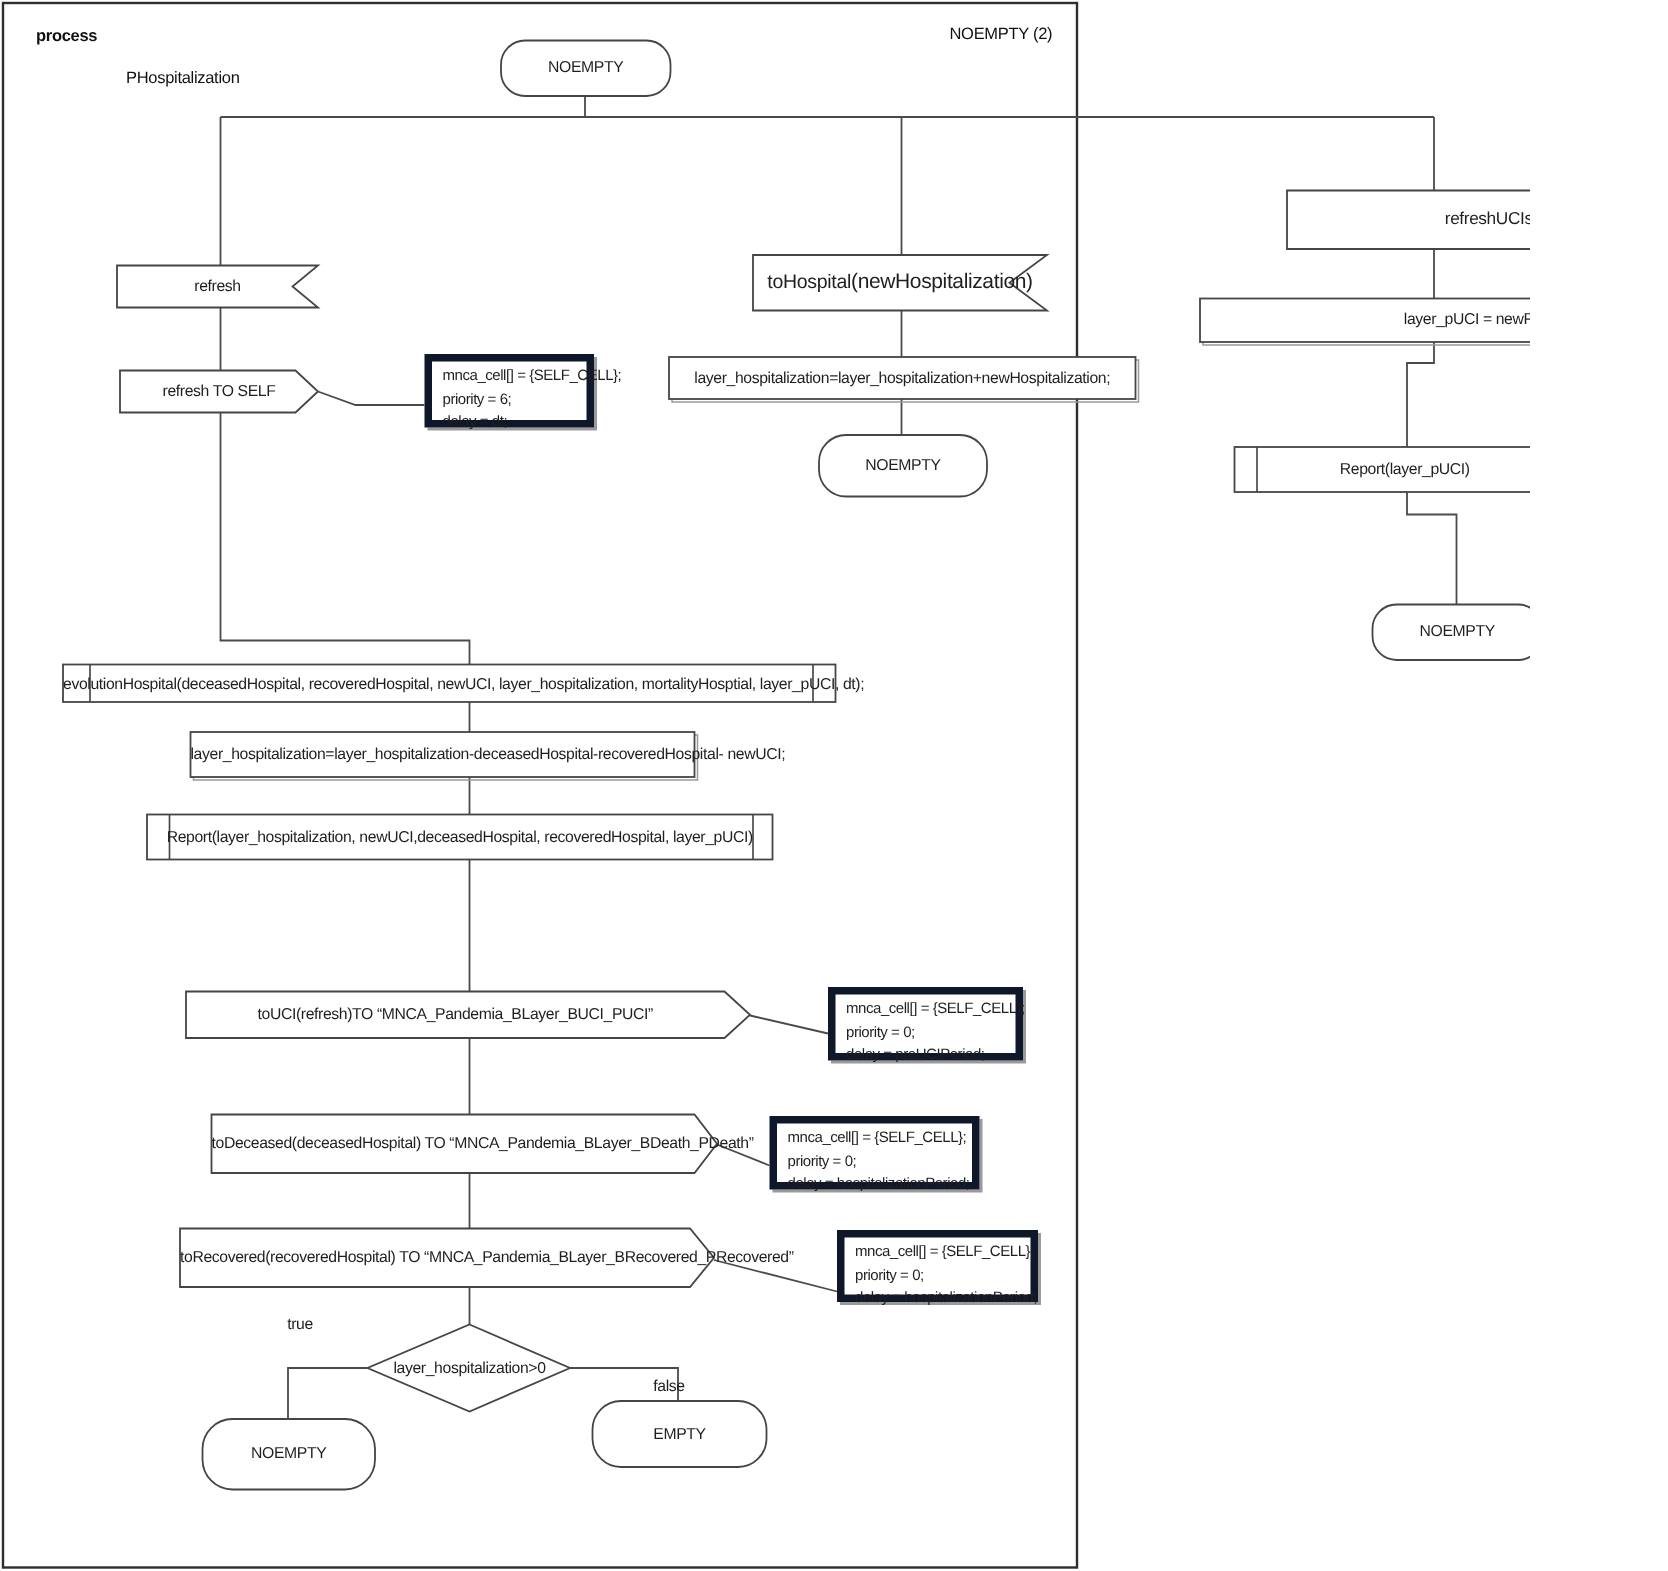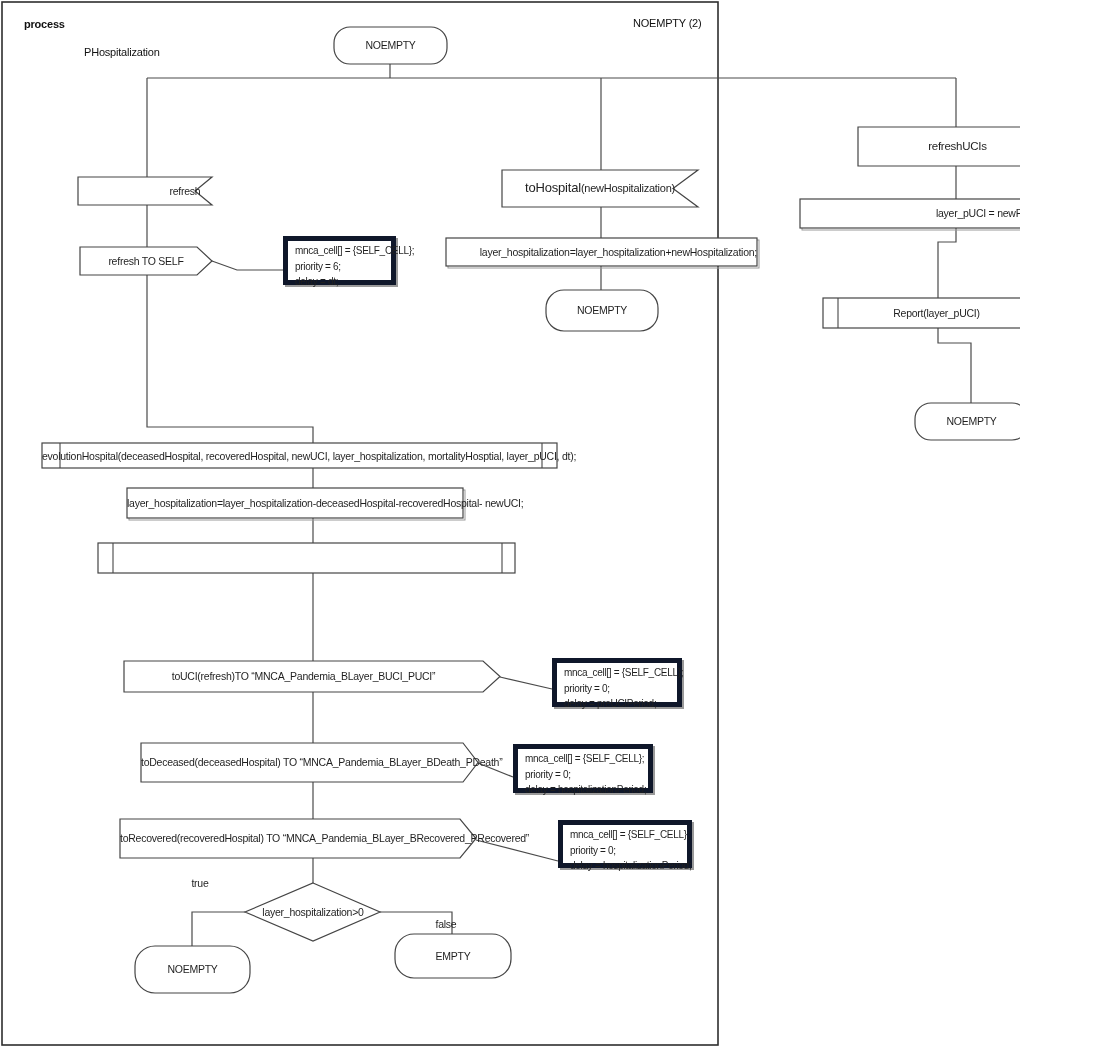--- a/index.html
+++ b/index.html
@@ -13,21 +13,21 @@
     text-align:center;white-space:nowrap;color:#1f1f1f;pointer-events:none;
   }
   .hdr{position:absolute;font-size:11px;letter-spacing:-0.2px;white-space:nowrap;color:#111;}
   .hdr.bold{font-weight:bold;}
   .note{
     position:absolute;box-sizing:border-box;background:#fff;border:5px solid #0f172a;
     box-shadow:2px 2px 0 #9a9a9a;font-size:10px;letter-spacing:-0.3px;line-height:15.5px;
     padding:2px 0 0 7px;text-align:left;white-space:pre;color:#1f1f1f;
   }
   .flagTitle{font-size:13px;letter-spacing:-0.2px;}
-  .flagArg{font-size:11px;letter-spacing:-0.25px;}
+  .flagArg{font-size:14px;letter-spacing:-0.25px;}
   .sh{stroke:#9a9a9a;fill:none;}
   .node{fill:#ffffff;stroke:#454545;stroke-width:1.2;}
   .wire{stroke:#4a4a4a;stroke-width:1.2;fill:none;}
   .bar{stroke:#454545;stroke-width:1.1;}
 </style>
 </head>
 <body>
 
 <div class="canvas">
 
@@ -100,46 +100,47 @@
   <div class="hdr bold" style="left:24px;top:18px;">process</div>
   <div class="hdr" style="left:84px;top:18px;margin-top:28px;">PHospitalization</div>
   <div class="hdr" style="left:633px;top:17px;">NOEMPTY (2)</div>
 
   <div class="lbl" style="left:334px;top:39px;width:113px;">NOEMPTY</div>
   <div class="lbl" style="left:546px;top:304px;width:112px;">NOEMPTY</div>
   <div class="lbl" style="left:915px;top:415px;width:113px;">NOEMPTY</div>
   <div class="lbl" style="left:135px;top:963px;width:115px;">NOEMPTY</div>
   <div class="lbl" style="left:395px;top:950px;width:116px;">EMPTY</div>
 
-  <div class="lbl" style="left:78px;top:185px;width:134px;padding-left:40px;">refresh</div>
+  <div class="lbl" style="left:78px;top:185px;width:134px;">refresh</div>
   <div class="lbl" style="left:80px;top:255px;width:132px;">refresh TO SELF</div>
   <div class="note" style="left:283px;top:236px;width:113px;height:49px;">mnca_cell[] = {SELF_CELL};
 priority = 6;
 delay = dt;</div>
 
   <div class="lbl" style="left:42px;top:450px;width:515px;">evolutionHospital(deceasedHospital, recoveredHospital, newUCI, layer_hospitalization, mortalityHosptial, layer_pUCI, dt);</div>
   <div class="lbl" style="left:127px;top:497px;width:336px;">layer_hospitalization=layer_hospitalization-deceasedHospital-recoveredHospital- newUCI;</div>
+  <div class="lbl" style="left:98px;top:552px;width:417px;">Report(layer_hospitalization, newUCI,deceasedHospital, recoveredHospital, layer_pUCI)</div>
   <div class="lbl" style="left:124px;top:670px;width:359px;">toUCI(refresh)TO “MNCA_Pandemia_BLayer_BUCI_PUCI”</div>
   <div class="note" style="left:552px;top:658px;width:130px;height:49px;">mnca_cell[] = {SELF_CELL};
 priority = 0;
 delay = preUCIPeriod;</div>
   <div class="lbl" style="left:141px;top:756px;width:322px;">toDeceased(deceasedHospital) TO “MNCA_Pandemia_BLayer_BDeath_PDeath”</div>
   <div class="note" style="left:513px;top:744px;width:140px;height:49px;">mnca_cell[] = {SELF_CELL};
 priority = 0;
 delay = hospitalizationPeriod;</div>
   <div class="lbl" style="left:120px;top:832px;width:340px;">toRecovered(recoveredHospital) TO “MNCA_Pandemia_BLayer_BRecovered_PRecovered”</div>
   <div class="note" style="left:558px;top:820px;width:134px;height:48px;">mnca_cell[] = {SELF_CELL};
 priority = 0;
 delay = hospitalizationPeriod;</div>
   <div class="lbl" style="left:233px;top:906px;width:160px;">layer_hospitalization&gt;0</div>
   <div class="lbl" style="left:178px;top:877px;width:44px;">true</div>
   <div class="lbl" style="left:424px;top:918px;width:44px;">false</div>
 
   <div class="lbl" style="left:502px;top:181px;width:196px;">
     <span class="flagTitle">toHospital</span><span class="flagArg">(newHospitalization)</span>
   </div>
-  <div class="lbl" style="left:446px;top:246px;width:311px;text-align:right;">layer_hospitalization=layer_hospitalization+newHospitalization;</div>
+  <div class="lbl" style="left:446px;top:246px;width:311px;">layer_hospitalization=layer_hospitalization+newHospitalization;</div>
 
-  <div class="lbl" style="left:858px;top:140px;width:199px;font-size:11.5px;">refreshUCIs</div>
+  <div class="lbl" style="left:858px;top:140px;width:199px;font-size:11.5px;padding-left:35px;">refreshUCIs</div>
   <div class="lbl" style="left:848px;top:207px;width:310px;">layer_pUCI = newPercentUCI;</div>
   <div class="lbl" style="left:823px;top:307px;width:227px;">Report(layer_pUCI)</div>
 
 </div>
 
 </body></html>

